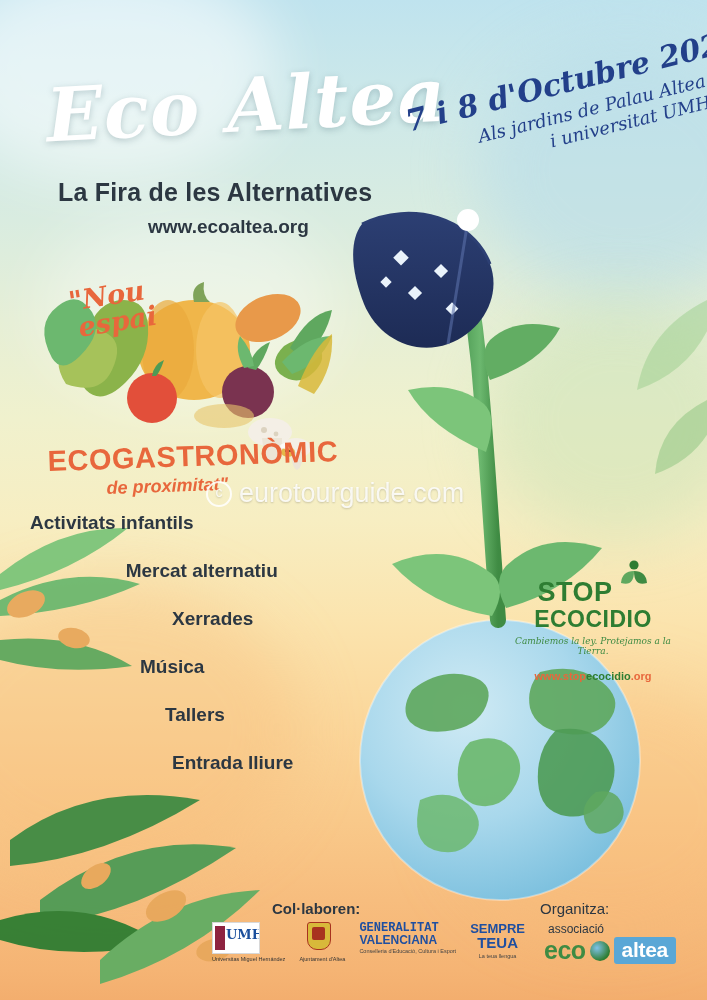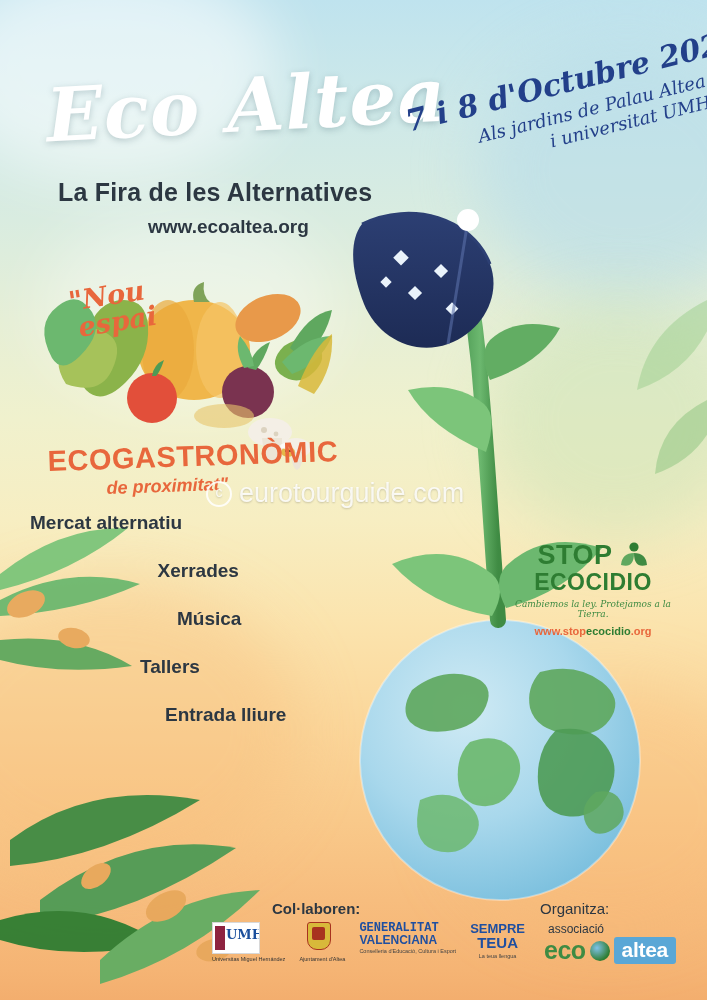--- a/index.html
+++ b/index.html
@@ -209,37 +209,38 @@
     display: flex;
     align-items: center;
     justify-content: center;
     gap: 6px;
   }
   .stop .word {
     font-size: 27px;
     font-weight: bold;
     color: #2e7d32;
     letter-spacing: .5px;
+    margin-top: 37px;
   }
   .stop .word2 {
     font-size: 23px;
     font-weight: bold;
     color: #2e7d32;
     letter-spacing: .5px;
     margin-top: -2px;
   }
   .stop .slogan {
     font-family: "DejaVu Serif", serif;
     font-style: italic;
     font-size: 9px;
     color: #3f8b43;
     margin-top: 3px;
   }
   .stop .url {
-    margin-top: 6px;
+    margin-top: 14px;
     font-size: 11px;
     font-weight: bold;
   }
   .stop .url .o { color: #e8673c; }
   .stop .url .g { color: #2e7d32; }
 
   
   .collab-label {
     position: absolute;
     left: 272px;
@@ -490,20 +491,21 @@
     <div class="l1">"Nou</div>
     <div class="l2">espai</div>
   </div>
 
   <div class="ecogas">
     <div class="big">ECOGASTRONÒMIC</div>
     <div class="small">de proximitat"</div>
   </div>
 
   <div class="acts">
+    <div>Activitats infantils</div>
     <div>Mercat alternatiu</div>
     <div>Xerrades</div>
     <div>Música</div>
     <div>Tallers</div>
     <div>Entrada lliure</div>
   </div>
 
   <div class="watermark">
     <span class="wm-c">c</span>
     <span>eurotourguide.com</span>

